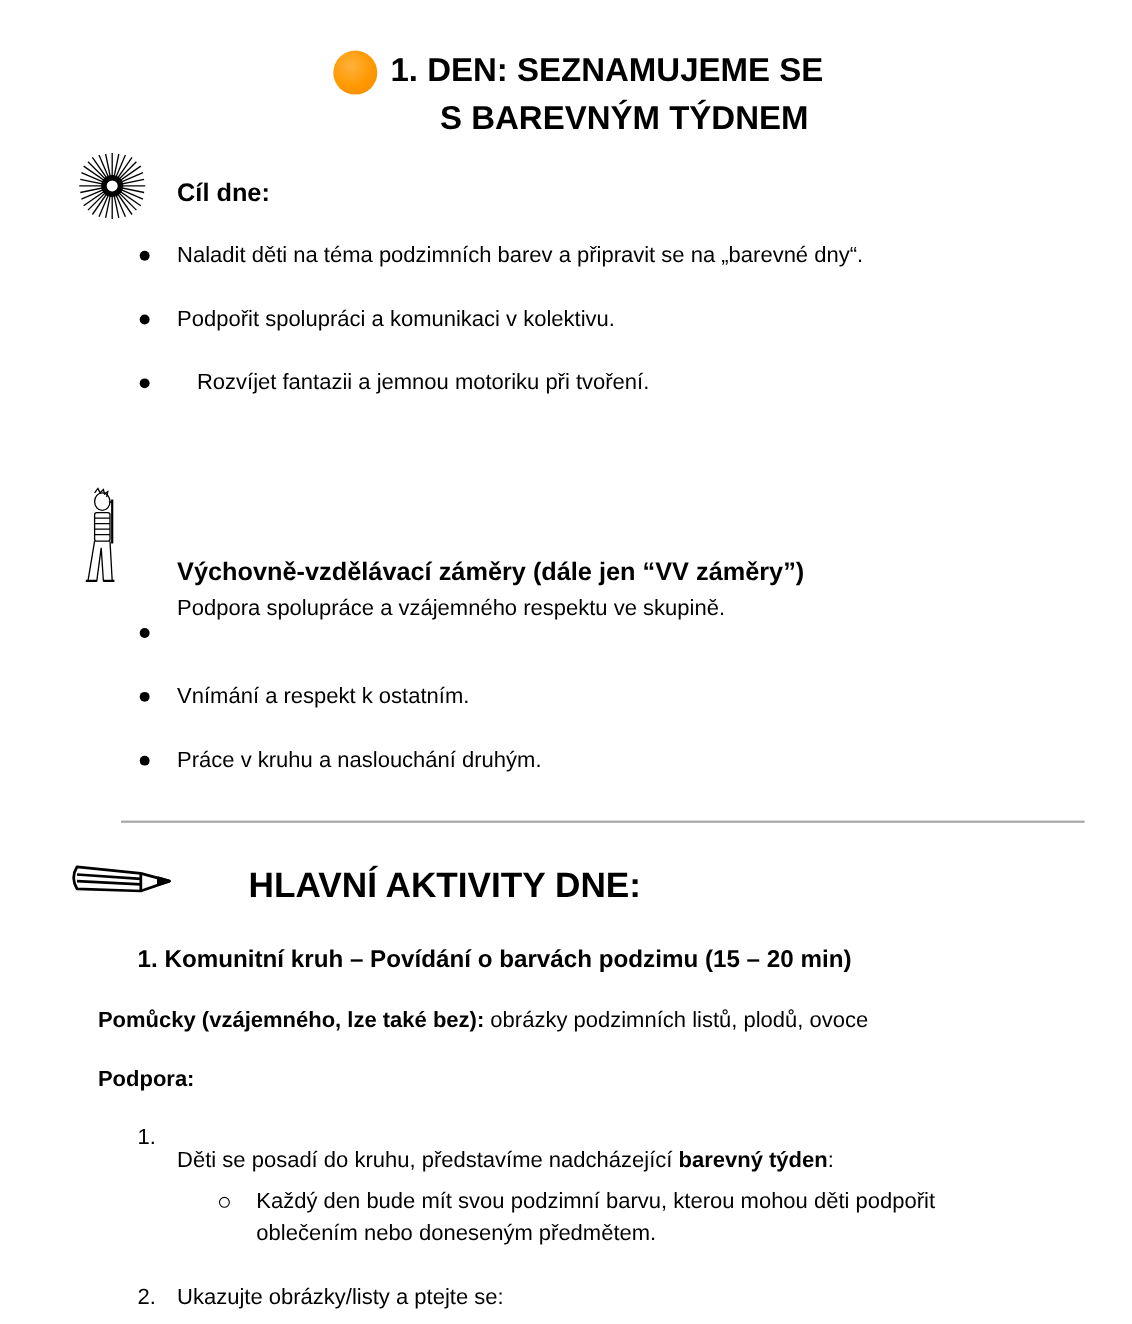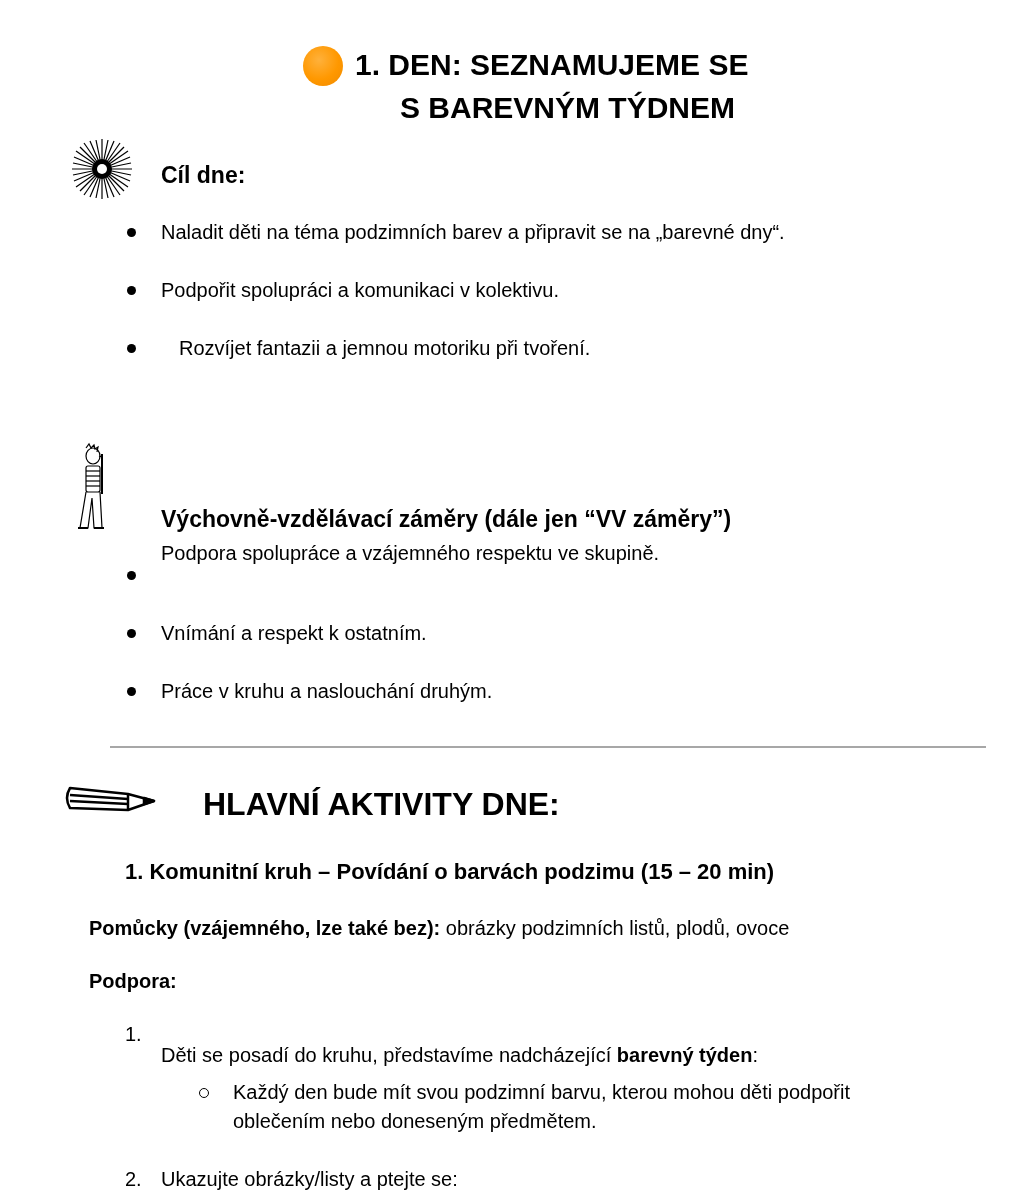--- a/index.html
+++ b/index.html
@@ -1,21 +1,21 @@
 <!DOCTYPE html>
 <html><head>
 <meta charset="utf-8">
 <style>
   html, body { margin:0; padding:0; background:#ffffff; }
   body { width:1029px; height:1204px; position:relative; overflow:hidden;
          font-family:"Liberation Sans", sans-serif; color:#000; }
   .abs { position:absolute; }
   .title { font-weight:bold; font-size:30px; line-height:42px; text-align:center; white-space:nowrap; }
   .h2 { font-weight:bold; font-size:23px; line-height:30px; white-space:nowrap; }
-  .h1 { font-weight:bold; font-size:32px; line-height:40px; white-space:nowrap; }
+  .h1 { font-weight:bold; font-size:32px; line-height:40px; white-space:nowrap;margin-left:23px; }
   .h3 { font-weight:bold; font-size:22px; line-height:30px; white-space:nowrap; }
   .txt { font-size:20px; line-height:26px; white-space:nowrap; }
   .bullet { position:absolute; width:9px; height:9px; border-radius:50%; background:#000; }
   .hollow { position:absolute; width:8px; height:8px; border-radius:50%; border:1.3px solid #000; }
   .num { position:absolute; font-size:20px; line-height:26px; }
   b { font-weight:bold; }
   .hr { position:absolute; left:110px; width:876px; height:2px; background:#a7a7a7; }
 </style>
 </head>
 <body>

